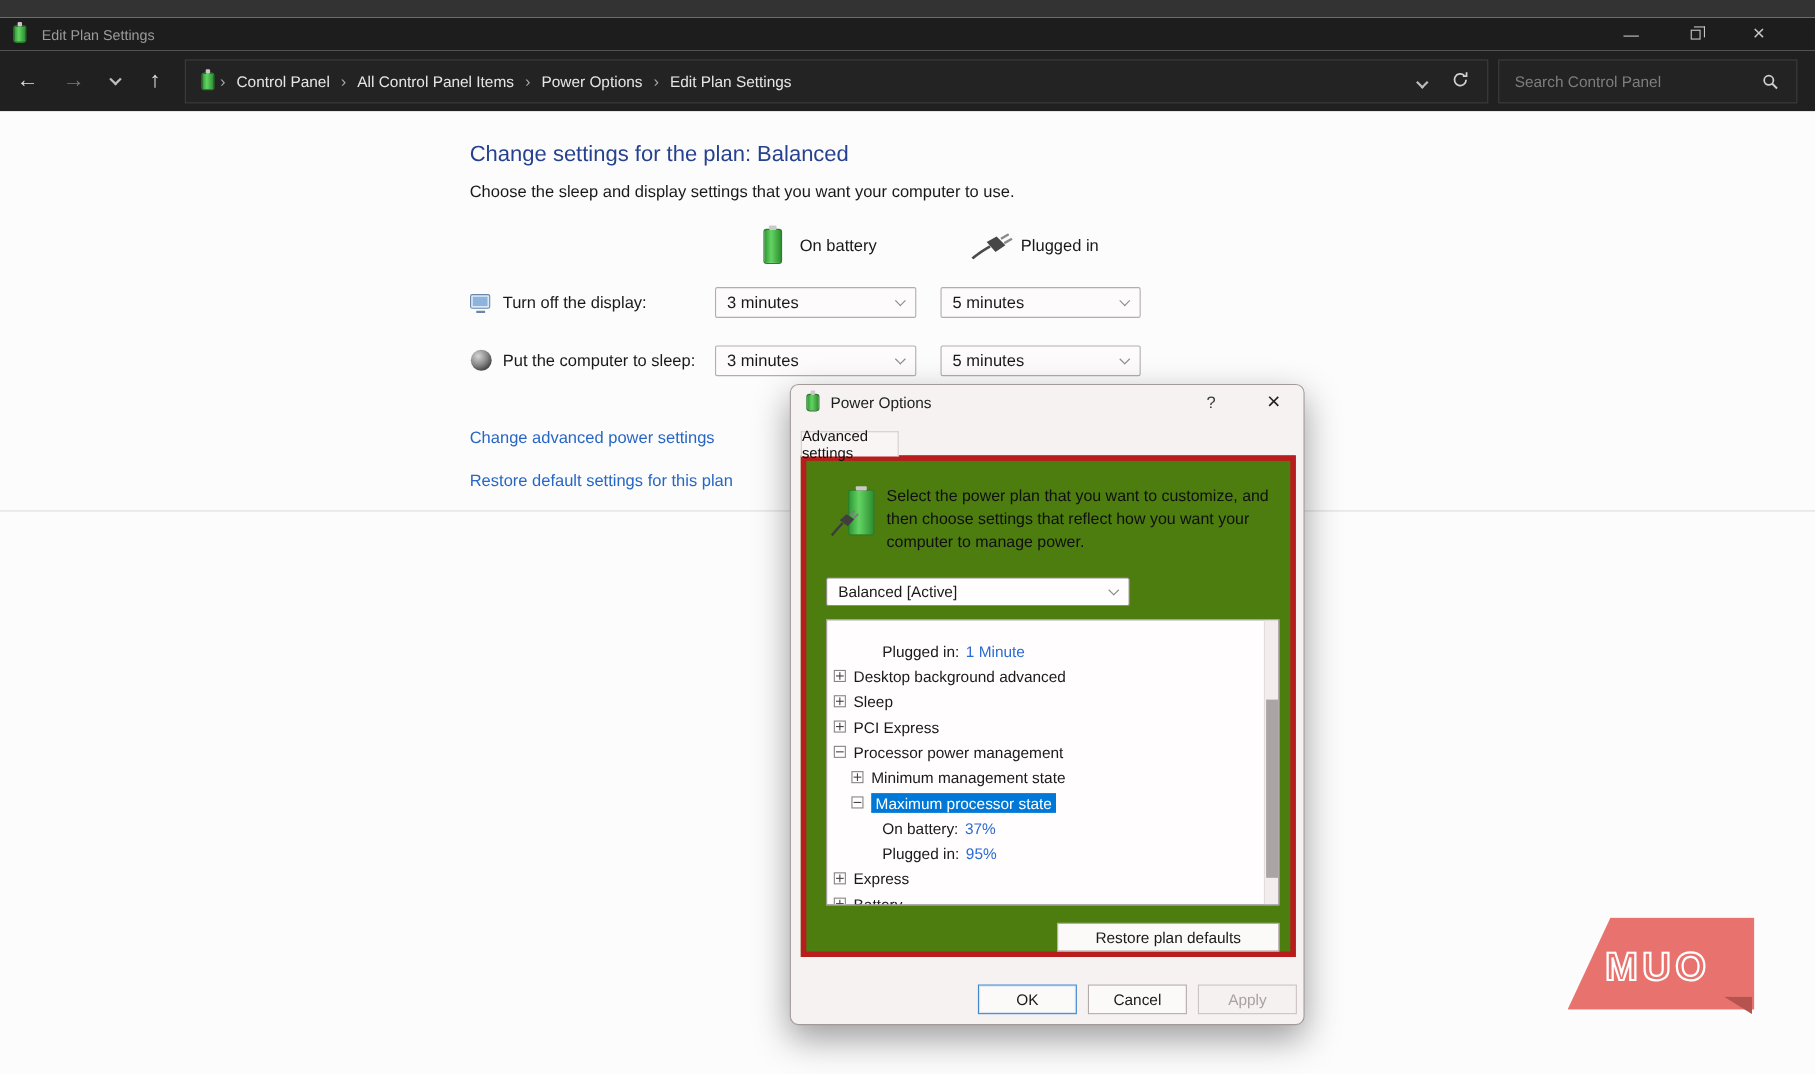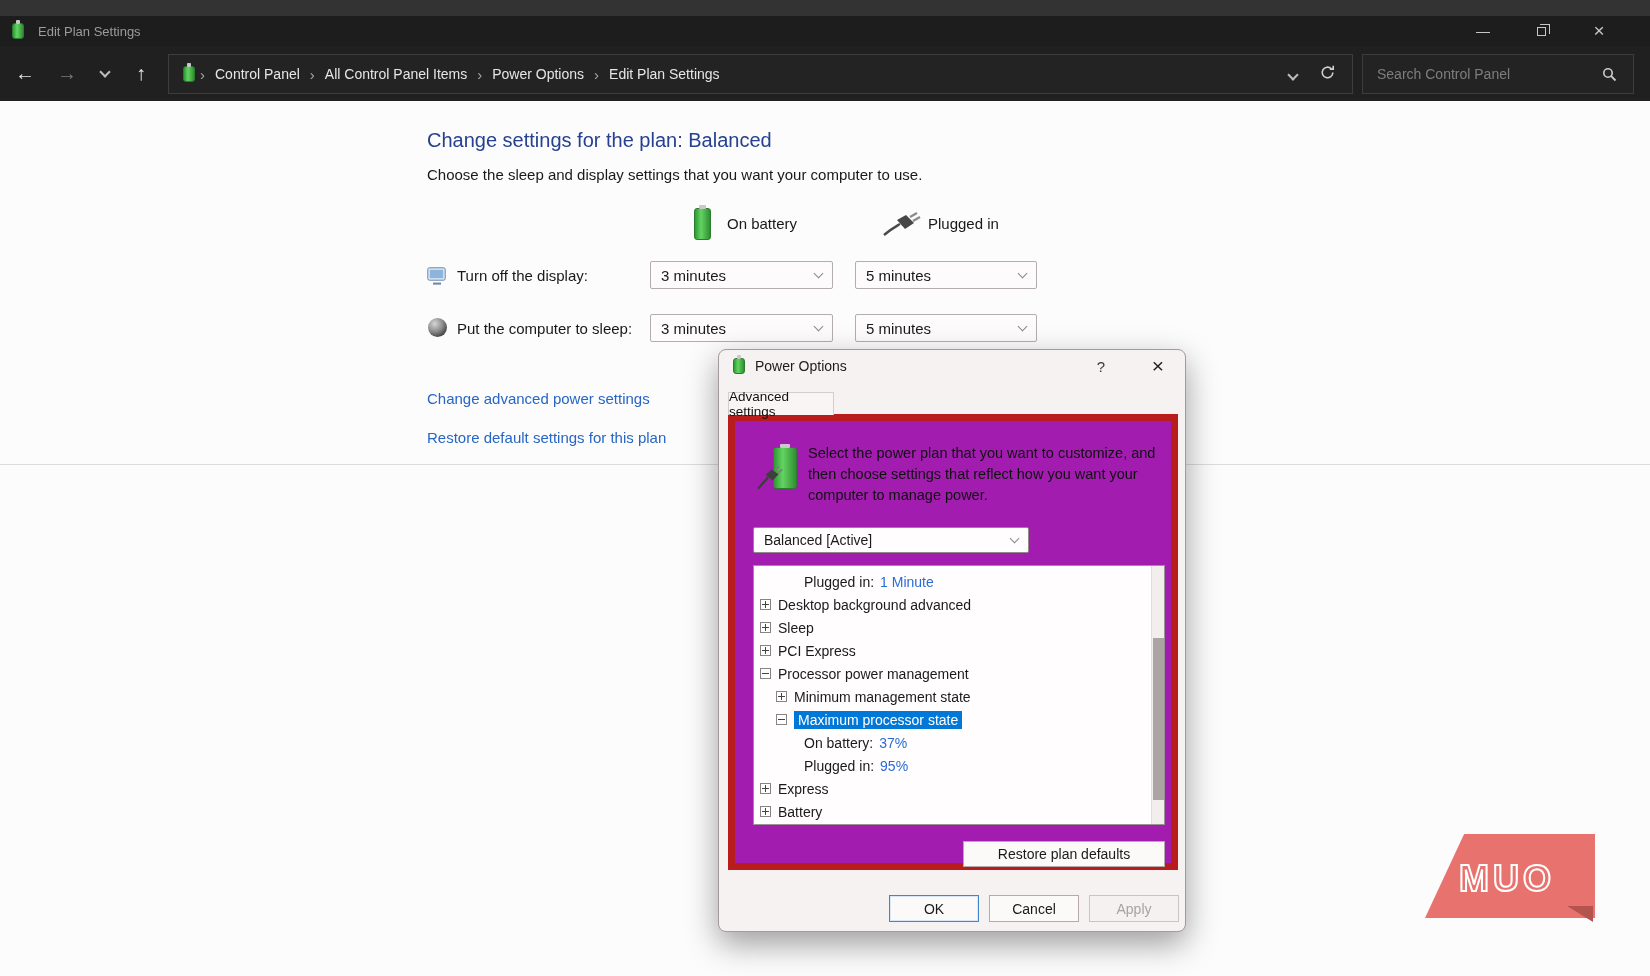--- a/index.html
+++ b/index.html
@@ -62,30 +62,30 @@
 
   
   .dialog{position:absolute;left:718px;top:333px;width:468px;height:583px;background:#f7f2f2;
           border:1px solid #a39a9a;border-radius:8px;box-shadow:0 12px 32px rgba(0,0,0,.38)}
   .d-titlerow{position:absolute;left:14px;top:8px;display:flex;align-items:center;gap:10px;font-size:14px;color:#1b1b1b}
   .d-titlerow .batt-sm{margin-left:0}
   .d-help{position:absolute;left:368px;top:2px;width:28px;height:28px;display:flex;align-items:center;justify-content:center;
           color:#3a3a3a;font-size:15px;cursor:default}
   .d-close{position:absolute;left:423px;top:1px;width:32px;height:30px;display:flex;align-items:center;justify-content:center;
            color:#1f1f1f;font-size:21px;cursor:default}
-  .d-tab{position:absolute;left:9px;top:42px;width:106px;height:23px;background:#faf5f5;border:1px solid #d5cccc;
+  .d-tab{position:absolute;left:9px;top:42px;width:89px;height:23px;background:#faf5f5;border:1px solid #d5cccc;
          border-bottom:none;font-size:13.5px;color:#111;display:flex;align-items:center;justify-content:center;z-index:2}
-  .d-page{position:absolute;left:9px;top:64px;width:450px;height:456px;background:#a21caf;border:7px solid #b91c1c}
+  .d-page{position:absolute;left:9px;top:64px;width:450px;height:456px;background:#4d7c0f;border:5px solid #b91c1c}
   .desc-icon{position:absolute;left:26px;top:24px;width:44px;height:48px}
   .desc-icon .batt-lg{position:absolute;left:12px;top:2px}
   .desc-icon svg{position:absolute;left:-6px;top:22px;transform:rotate(-12deg)}
   .desc{position:absolute;left:73px;top:22px;width:368px;font-size:14.5px;line-height:21px;color:#101010}
   .plan-dd{left:18px;top:106px;width:276px;height:26px;font-size:14px;background:#fffdfd;border-color:#918a8a}
   .tree{position:absolute;left:18px;top:144px;width:412px;height:260px;background:#fffdfd;border:1px solid #9a9393;
-        overflow:hidden;font-size:14px;color:#1a1a1a;padding-top:4px}
+        overflow:hidden;font-size:14px;color:#1a1a1a;padding-top:16px}
   .trow{height:23px;display:flex;align-items:center;cursor:default}
   .ind0{padding-left:6px}.ind1{padding-left:22px}.ind2{padding-left:50px}
   .tbox{width:11px;height:11px;border:1px solid #8a8383;background:#fff;position:relative;flex:0 0 auto;margin-right:7px}
   .tbox::before{content:"";position:absolute;left:1px;right:1px;top:4px;height:1px;background:#444}
   .tbox.plus::after{content:"";position:absolute;top:1px;bottom:1px;left:4px;width:1px;background:#444}
   .tsel{background:#0078d7;color:#fff;padding:1px 4px}
   .tval{color:#2b6cd4;margin-left:6px;cursor:pointer}
   .scroll{position:absolute;right:0;top:0;width:13px;height:258px;background:#f3eeee;border-left:1px solid #e2dcdc}
   .thumb{position:absolute;left:1px;width:11px;top:72px;height:162px;background:#aba4a4}
   .btn{position:absolute;display:flex;align-items:center;justify-content:center;font-size:14px;color:#1a1a1a;

